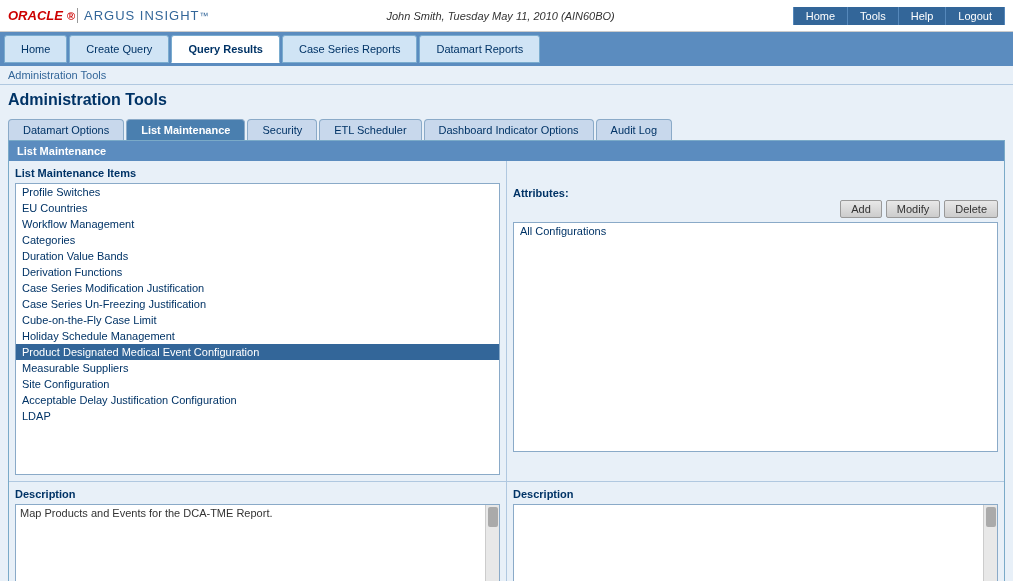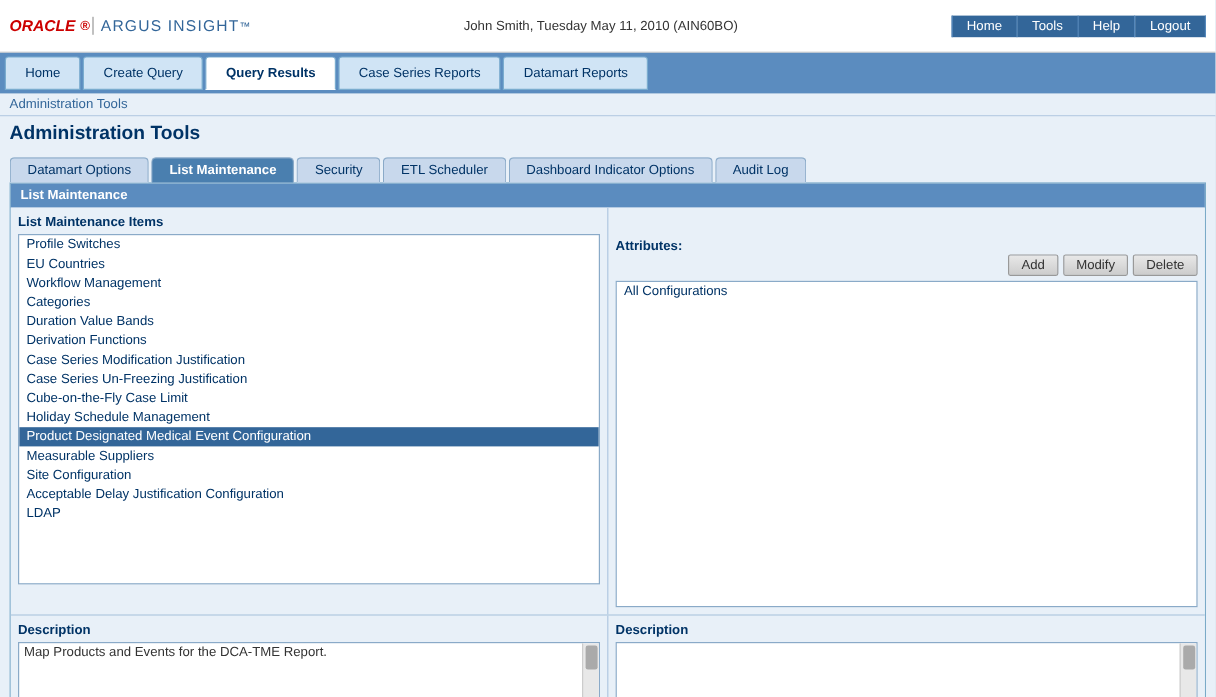--- a/index.html
+++ b/index.html
@@ -6,21 +6,21 @@
     body { font-family: Arial, sans-serif; font-size: 11px; background: #d4e0ec; width: 1013px; }
 
     
     #top-header {
       background: #fff;
       display: flex;
       align-items: center;
       justify-content: space-between;
       padding: 4px 8px;
       border-bottom: 1px solid #ccc;
-      height: 44px;
+      height: 32px;
     }
     #logo-area {
       display: flex;
       align-items: center;
       gap: 0;
     }
     #oracle-logo {
       color: #cc0000;
       font-weight: bold;
       font-size: 13px;
@@ -34,20 +34,21 @@
       letter-spacing: 1px;
       border-left: 1px solid #999;
       padding-left: 6px;
       margin-left: 2px;
     }
     #user-info {
       color: #333;
       font-size: 11px;
       flex: 1;
       text-align: center;
+      font-style: italic;
     }
     #top-nav {
       display: flex;
       gap: 0;
     }
     #top-nav a {
       color: #fff;
       background: #336699;
       padding: 3px 12px;
       text-decoration: none;
@@ -209,21 +210,21 @@
       padding: 2px 10px;
       font-size: 11px;
       cursor: pointer;
       color: #333;
       border-radius: 2px;
       margin-top: 33px;
     }
     #attributes-box {
       border: 1px solid #8aaac8;
       background: #fff;
-      height: 272px;
+      height: 230px;
       overflow-y: auto;
     }
     .attr-item {
       padding: 2px 6px;
       color: #003366;
       font-size: 11px;
     }
 
     
     #desc-section {

